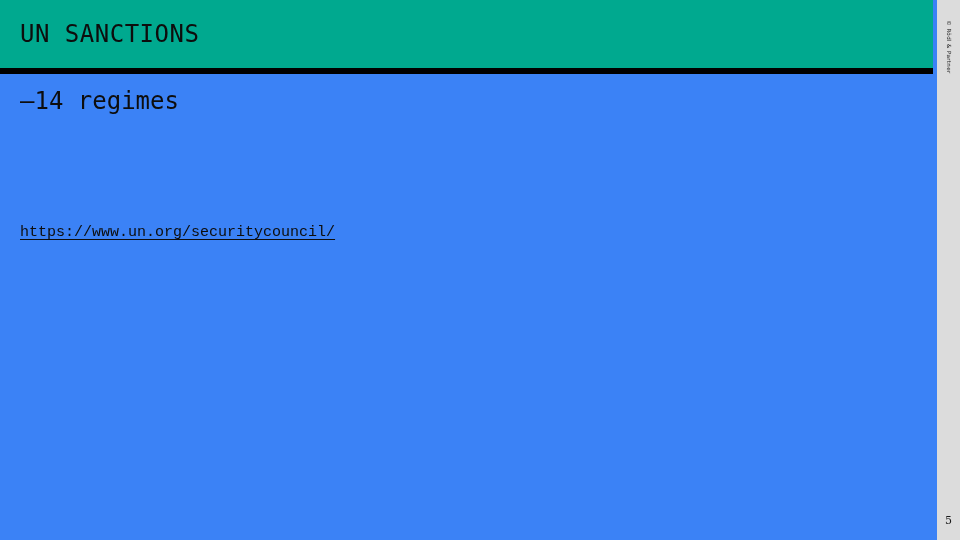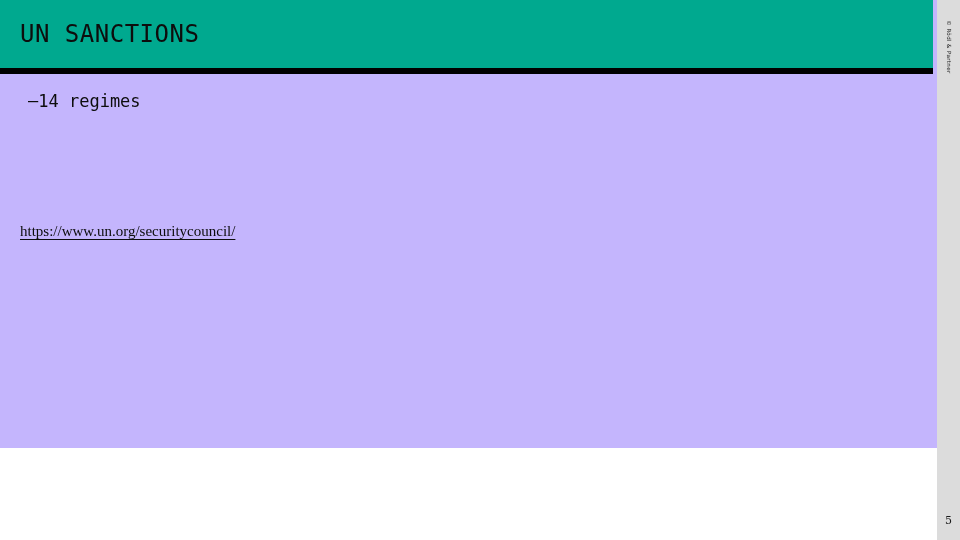--- a/index.html
+++ b/index.html
@@ -10,22 +10,22 @@
   body {
     width: 960px;
     height: 540px;
     overflow: hidden;
     font-family: "DejaVu Serif", "Liberation Serif", serif;
   }
 
   #slide {
     position: relative;
     width: 960px;
-    height: 448px;
-    background: #c4b5fd;
+    height: 540px;
+    background: #3b82f6;
   }
 
   
   #side-strip {
     position: absolute;
     left: 937px;
     top: 0;
     width: 23px;
     height: 540px;
     background: #dcdcdc;
@@ -98,44 +98,44 @@
   
   #content {
     position: absolute;
     left: 0;
     top: 74px;
     width: 933px;
   }
 
   .bullet {
     position: absolute;
-    left: 28px;
+    left: 20px;
     font-family: "DejaVu Sans Mono", "Liberation Mono", monospace;
-    font-size: 17px;
+    font-size: 24px;
     line-height: 33px;
     color: #0d0d0d;
     white-space: pre;
   }
 
   #bullet-1 { top: 11px; }
   #bullet-2 { top: 44px; width: 900px; }
 
   .bullet .wrap-line {
     display: block;
     padding-left: 1ch;
   }
 
   #link-row {
     position: absolute;
     left: 20px;
     top: 147px;
   }
 
   #source-link {
-    font-family: Liberation Serif, serif;
+    font-family: Liberation Mono, monospace;
     font-size: 15px;
     line-height: 20px;
     color: #0d0d0d;
     text-decoration: underline;
     text-decoration-thickness: 1px;
     text-underline-offset: 3px;
     white-space: pre;
     cursor: pointer;
   }
 </style>

